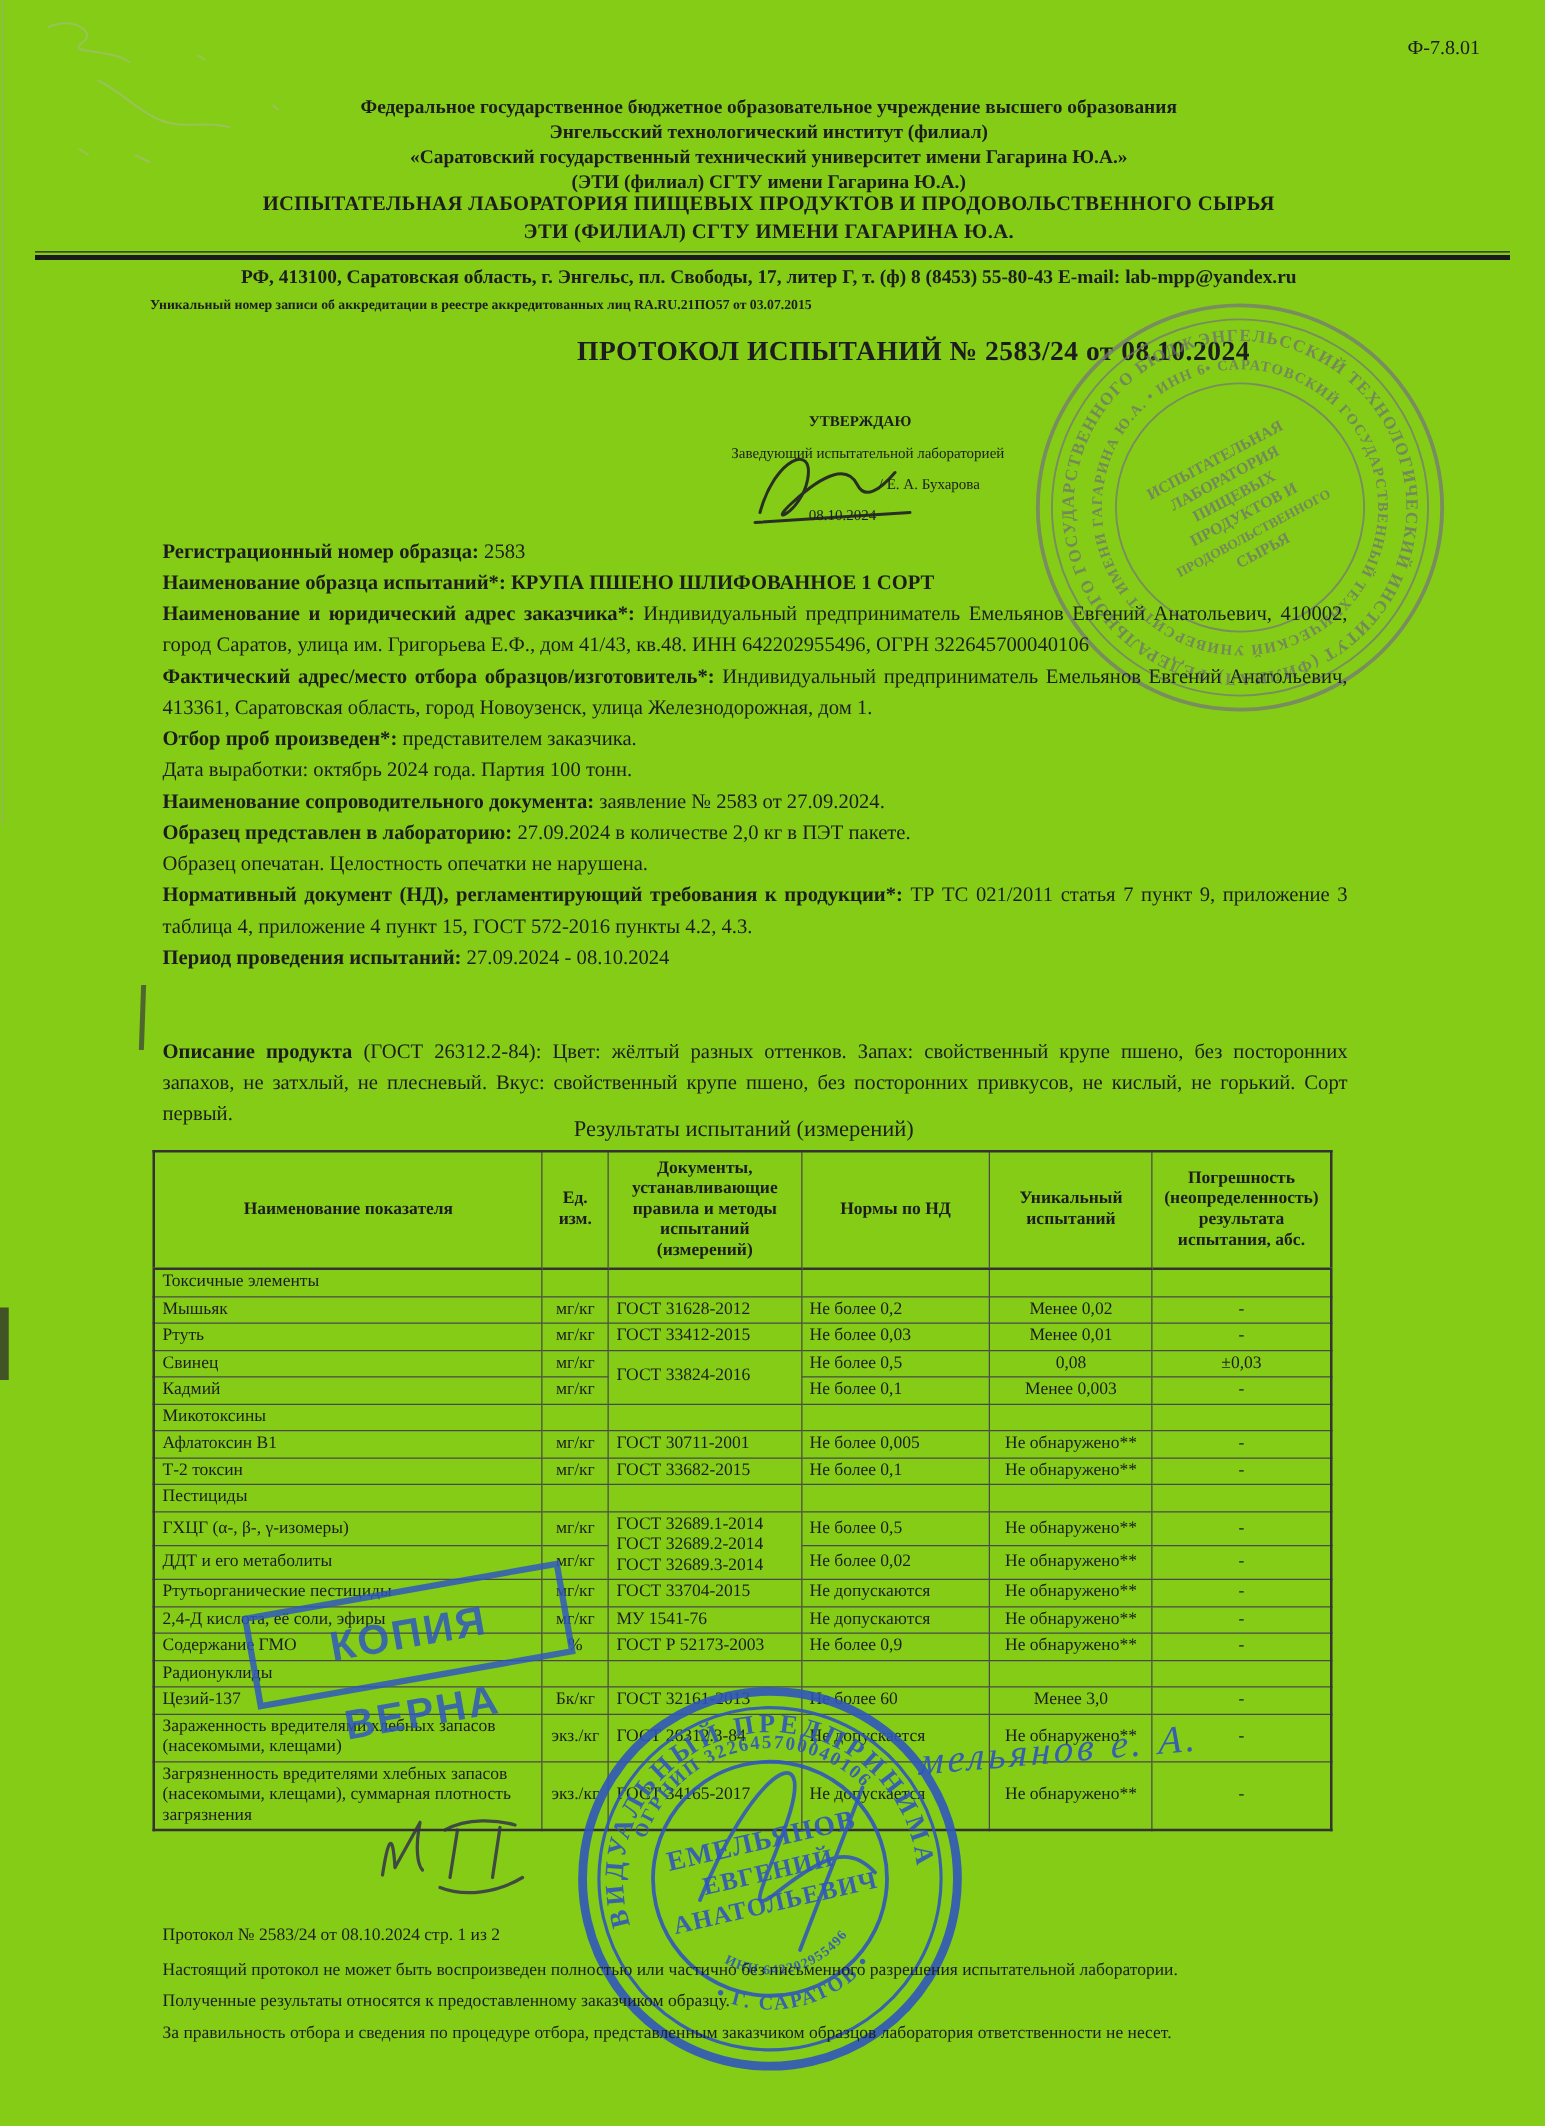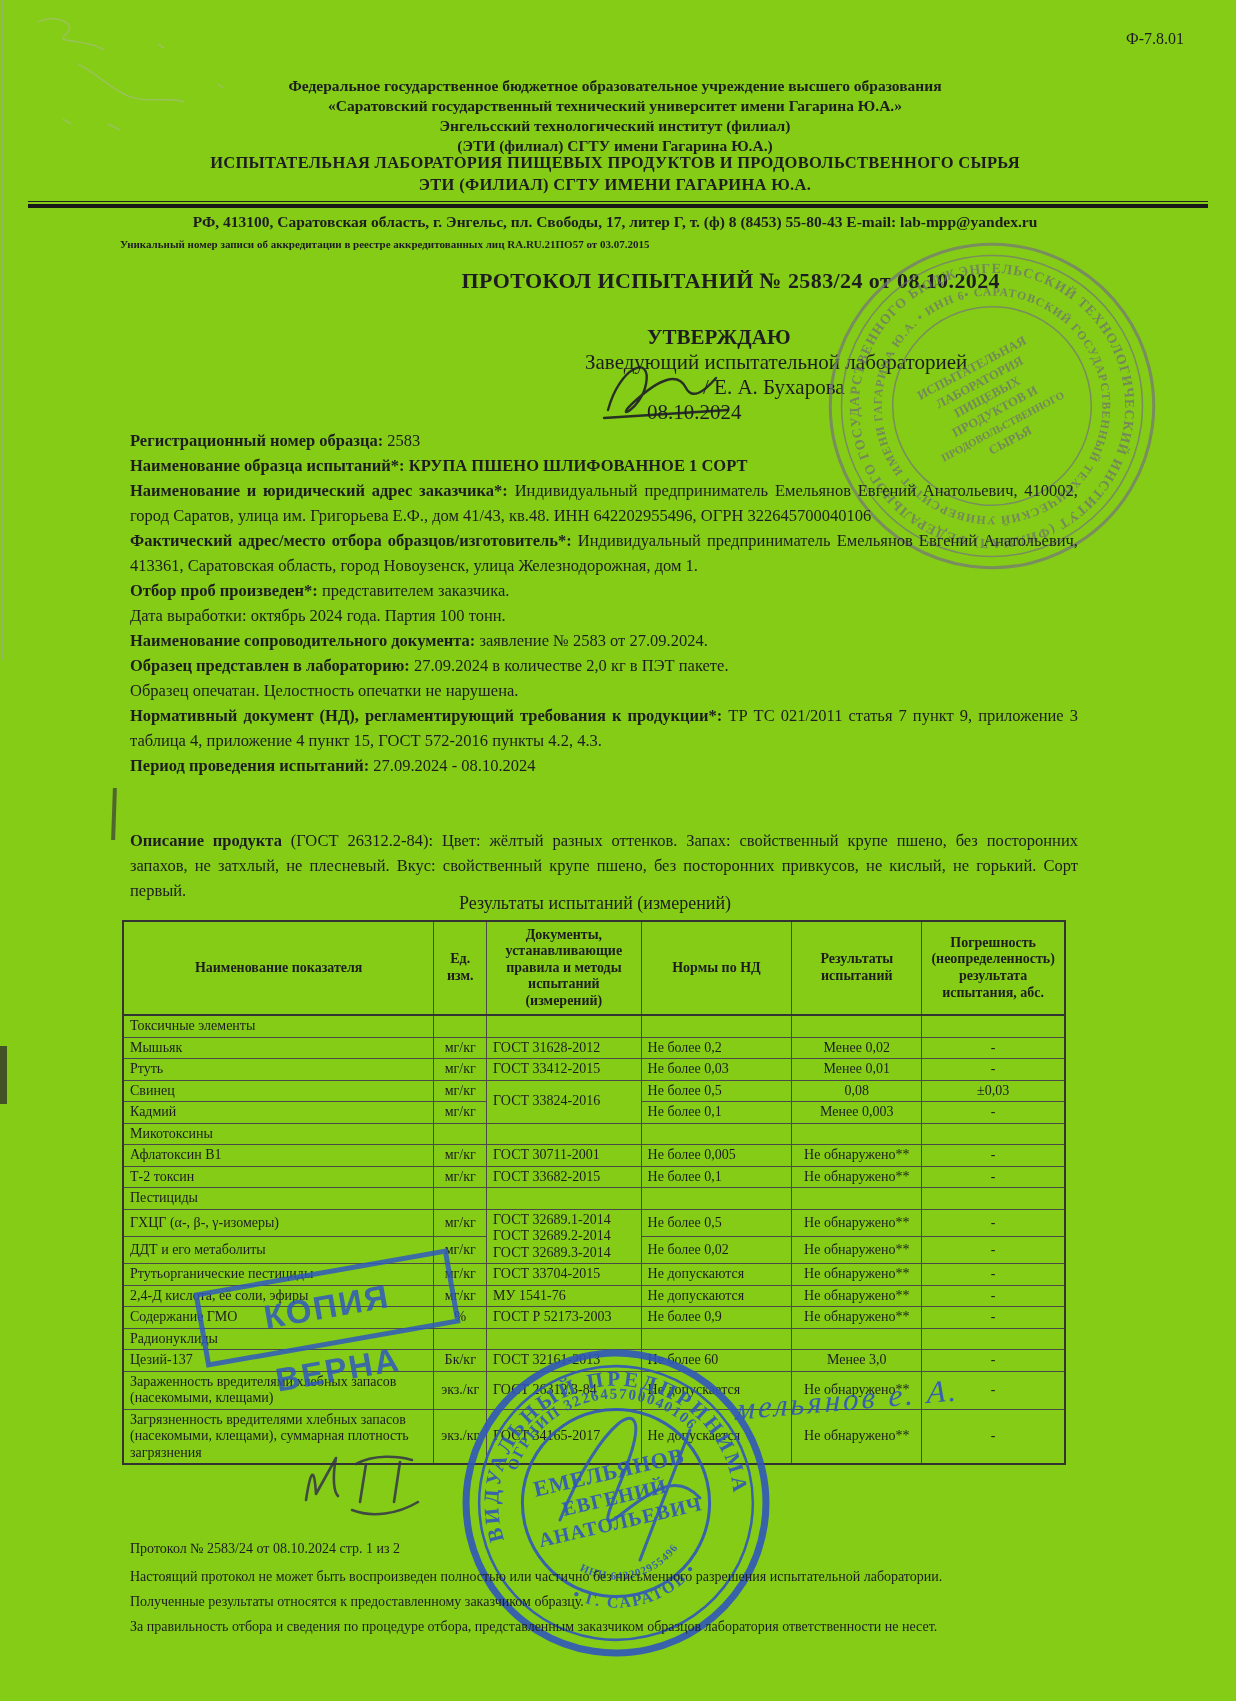--- a/index.html
+++ b/index.html
@@ -10,21 +10,21 @@
   .org-block{position:absolute;left:120px;top:76px;width:990px;text-align:center;}
   .org-line{font-size:15.5px;font-weight:bold;line-height:20px;}
   .lab-block{position:absolute;left:120px;top:152px;width:990px;text-align:center;}
   .lab-line{font-size:16.5px;font-weight:bold;line-height:22px;letter-spacing:.3px;}
   .rule{position:absolute;left:28px;top:201px;width:1180px;border-top:1.5px solid #222;}
   .rule2{position:absolute;left:28px;top:204px;width:1180px;border-top:4px solid #1a1a1a;}
   .address-line{position:absolute;left:120px;top:213px;width:990px;text-align:center;font-size:15.5px;font-weight:bold;}
   .accred-line{position:absolute;left:120px;top:238px;width:990px;font-size:11px;font-weight:bold;}
   .protocol-title{position:absolute;left:120px;top:268px;width:880px;text-align:right;font-size:22px;font-weight:bold;letter-spacing:.4px;}
   
-  .approval{position:absolute;left:585px;top:325px;width:540px;font-size:21px;line-height:25px;}
+  .approval{position:absolute;left:585px;top:325px;width:540px;font-size:12px;line-height:25px;}
   .approve-label{font-weight:bold;margin-left:62px;}
   .approver-name{margin-left:118px;}
   .approval-date{margin-left:62px;}
   .sig-black{position:absolute;left:600px;top:348px;}
   
   .stamp-gray{position:absolute;left:818px;top:232px;width:348px;height:348px;opacity:.72;transform:rotate(-14deg);}
   .stamp-gray text{fill:#6e6e74;font-weight:bold;}
   .stamp-blue{position:absolute;left:455px;top:1342px;width:322px;height:322px;opacity:.88;transform:rotate(-13deg);}
   .stamp-blue text{fill:#2e55c0;font-weight:bold;}
   .copy-stamp{position:absolute;left:198px;top:1270px;width:248px;height:66px;border:5px solid #2d55c4;
@@ -77,22 +77,22 @@
     <g fill="none" stroke="#b5b5ae" stroke-width="1.6" opacity=".8">
       <path d="M30,18 C50,8 70,22 58,30 C44,40 80,34 96,46"></path>
       <path d="M70,60 C90,70 104,86 120,92 C140,100 160,92 176,98"></path>
       <path d="M100,120 L112,126 M55,115 L63,120 M150,40 L156,44 M210,80 L215,84"></path>
     </g>
   </svg>
 
   <div class="form-code">Ф-7.8.01</div>
   <div class="org-block">
       <div class="org-line">Федеральное государственное бюджетное образовательное учреждение высшего образования</div>
+      <div class="org-line">Энгельсский технологический институт (филиал)</div>
       <div class="org-line">«Саратовский государственный технический университет имени Гагарина Ю.А.»</div>
-      <div class="org-line">Энгельсский технологический институт (филиал)</div>
       <div class="org-line">(ЭТИ (филиал) СГТУ имени Гагарина Ю.А.)</div>
     </div>
   <div class="lab-block">
       <div class="lab-line">ИСПЫТАТЕЛЬНАЯ ЛАБОРАТОРИЯ ПИЩЕВЫХ ПРОДУКТОВ И  ПРОДОВОЛЬСТВЕННОГО СЫРЬЯ</div>
       <div class="lab-line">ЭТИ (ФИЛИАЛ) СГТУ ИМЕНИ ГАГАРИНА Ю.А.</div>
     </div>
   <div class="rule"></div>
   <div class="rule2"></div>
   <div class="address-line">РФ, 413100, Саратовская область, г. Энгельс, пл. Свободы, 17, литер Г, т. (ф) 8 (8453) 55-80-43 E-mail: lab-mpp@yandex.ru</div>
   <div class="accred-line">Уникальный номер записи об аккредитации в реестре аккредитованных лиц RA.RU.21ПО57 от 03.07.2015</div>
@@ -166,21 +166,21 @@
       <col style="width:16%">
         <col style="width:13.8%">
         <col style="width:15.2%">
     </colgroup>
     <thead>
         <tr>
           <th>Наименование показателя</th>
           <th>Ед. изм.</th>
           <th>Документы, устанавливающие правила и методы испытаний (измерений)</th>
           <th>Нормы по НД</th>
-          <th>Результаты испытаний</th>
+          <th>Уникальный испытаний</th>
           <th>Погрешность (неопределенность) результата испытания, абс.</th>
         </tr>
       </thead>
     <tbody>
         <tr>
           <td class="c-name section">Токсичные элементы</td>
           <td class="section"></td>
           <td class="section"></td>
           <td class="section"></td>
           <td class="section"></td>

